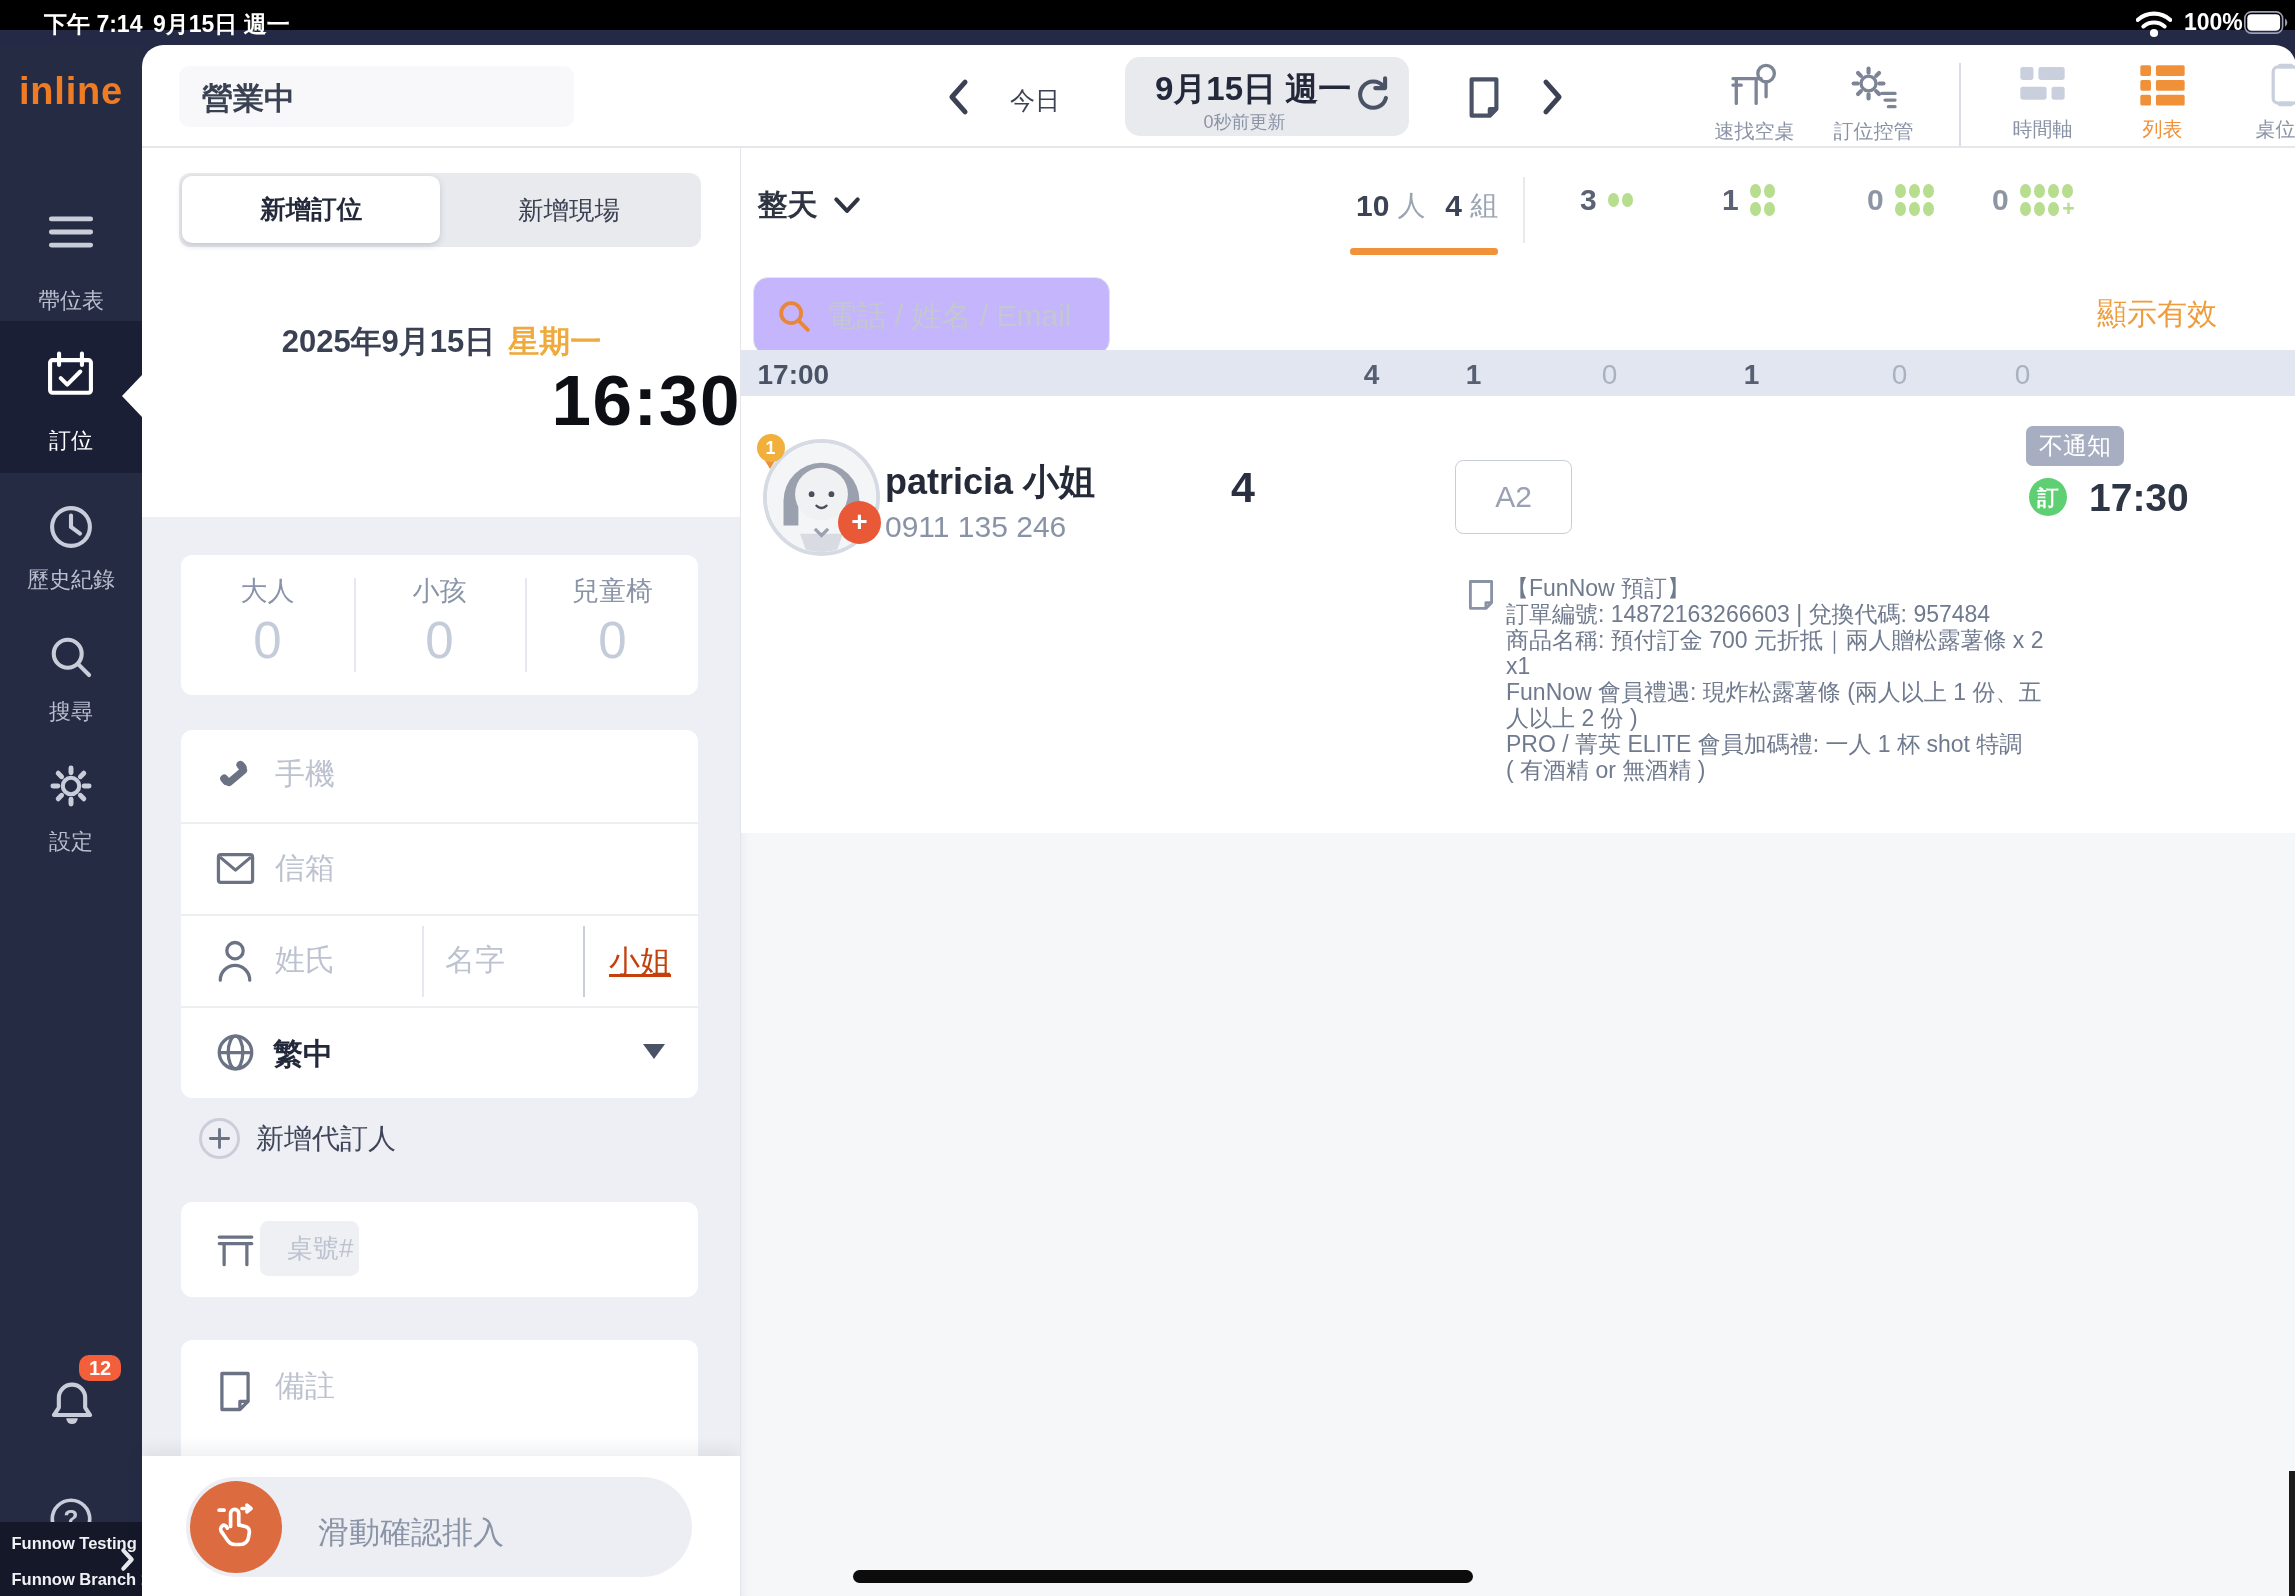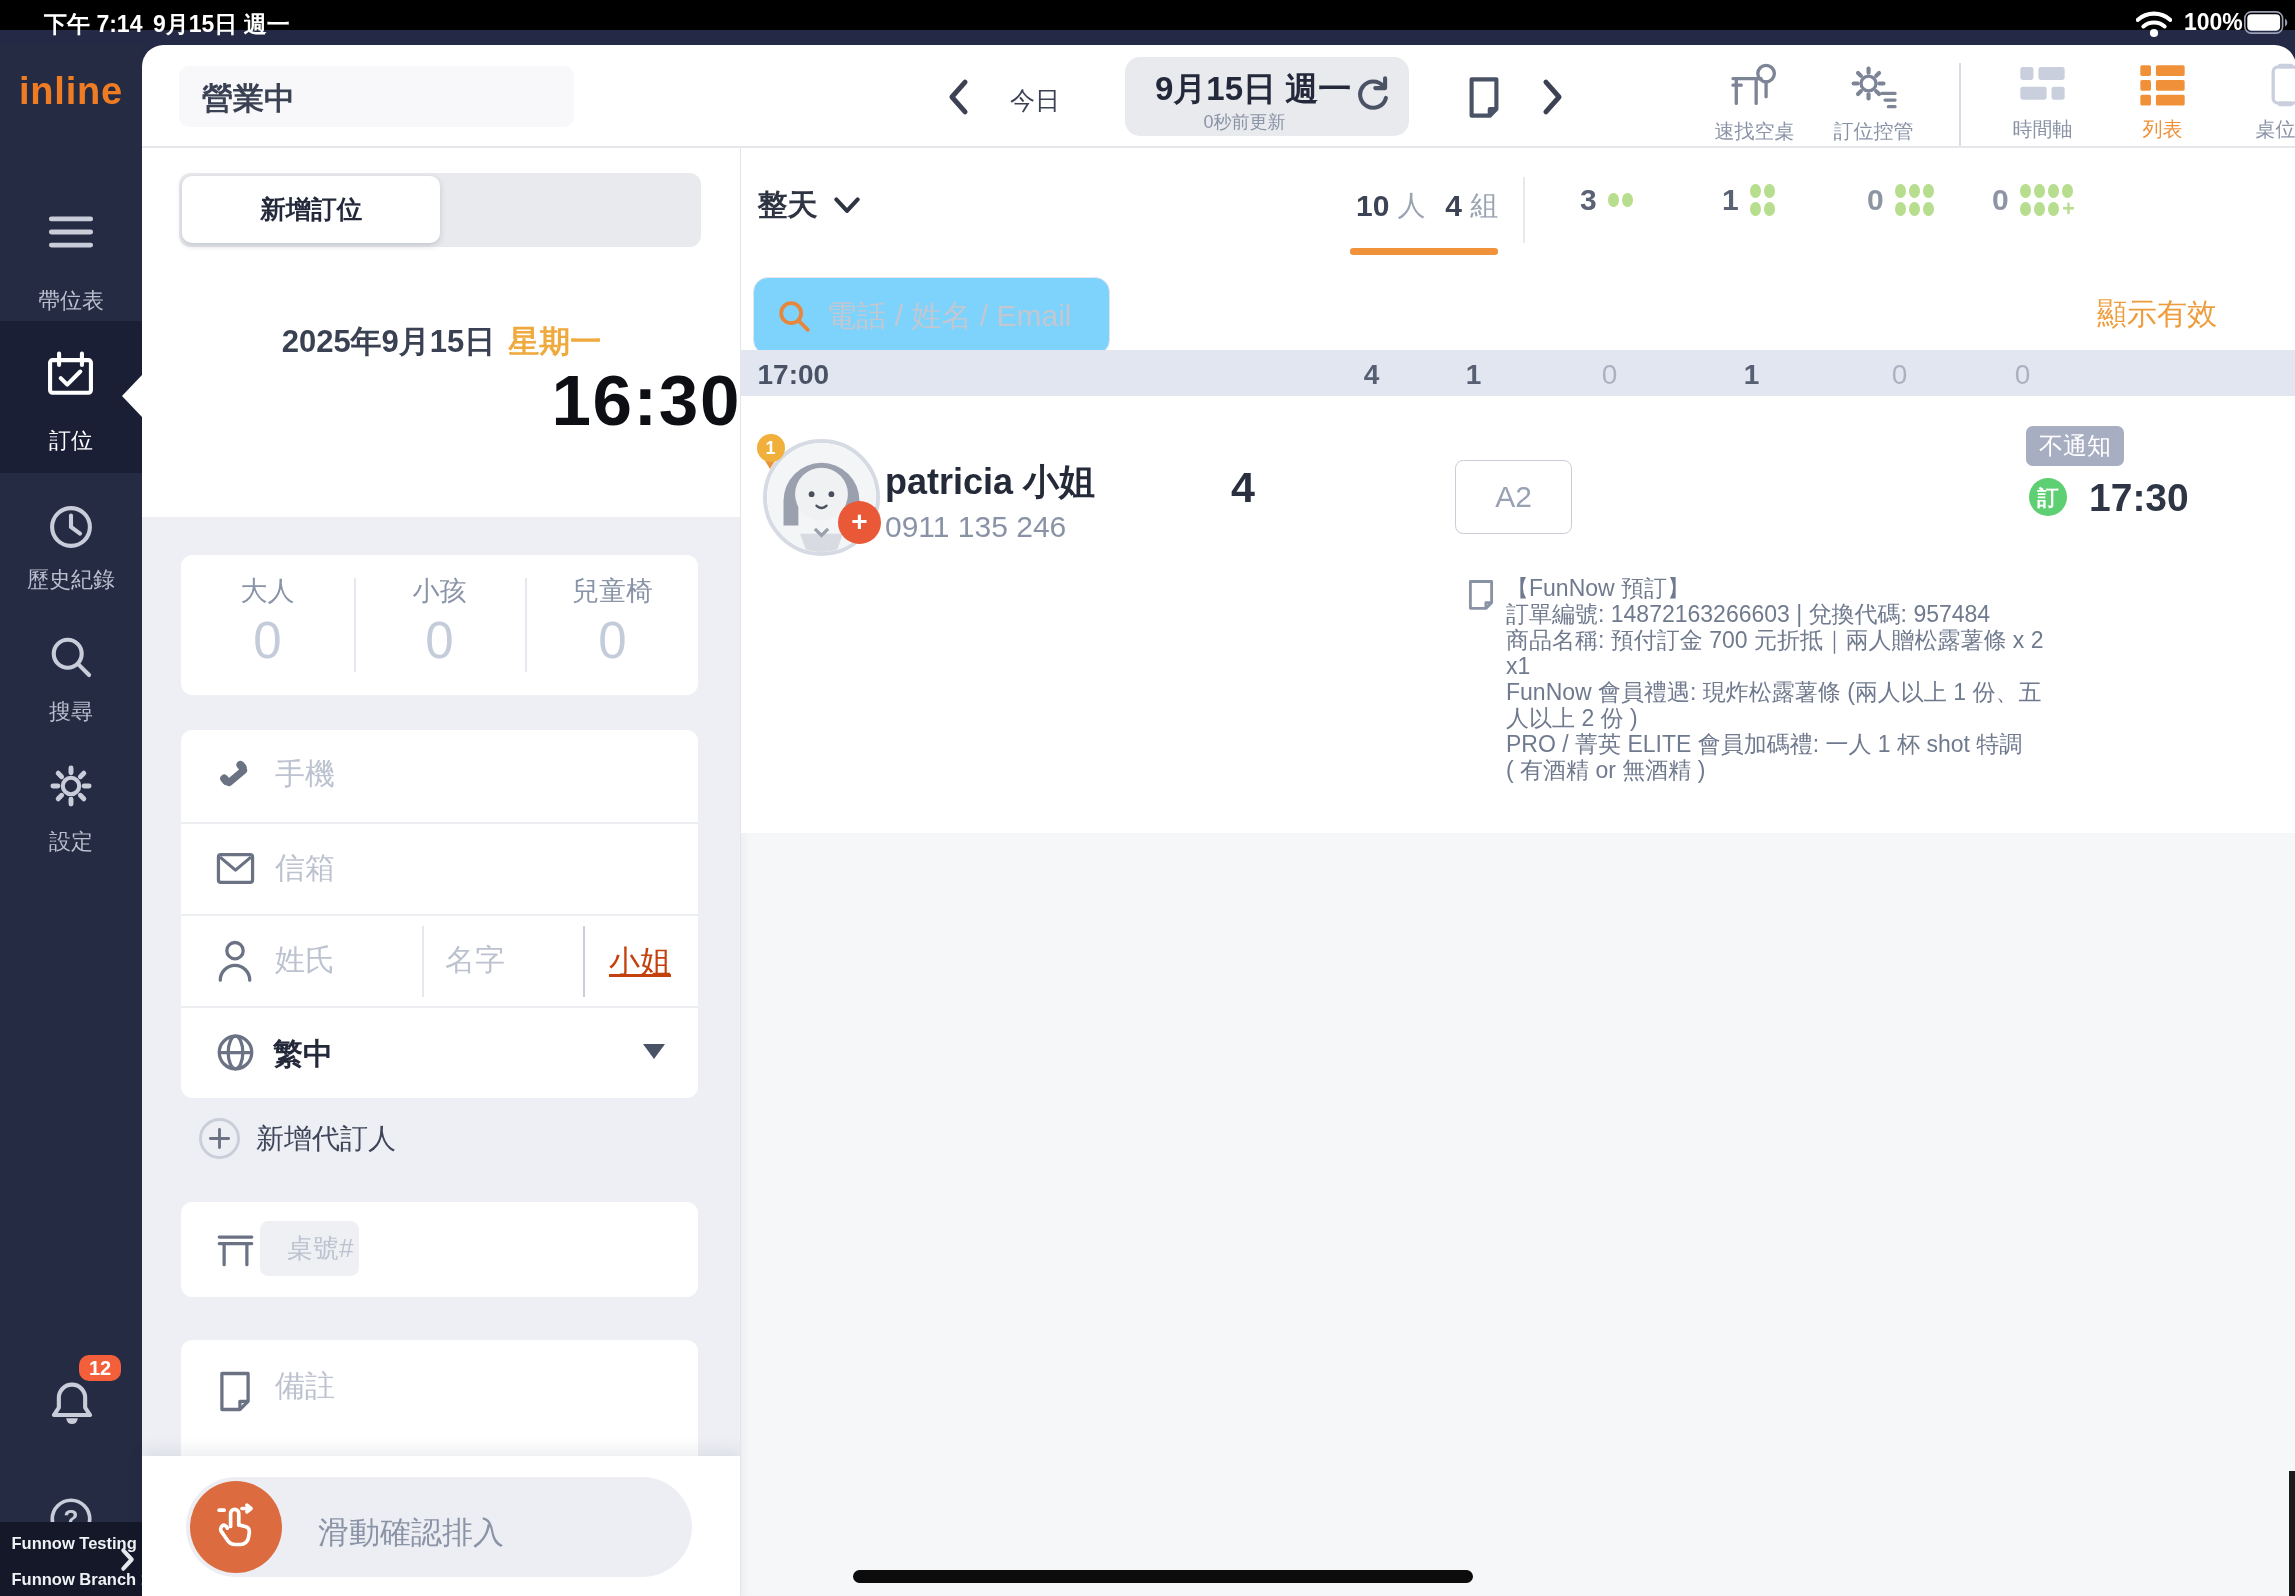--- a/index.html
+++ b/index.html
@@ -73,21 +73,21 @@
         border-left:1.6px solid #e3e5ea;box-shadow:inset 8.2px 0 11.5px -8.2px rgba(30,40,70,.08);}
   #main-top{background:#ffffff;}
   #range-label{font-size:30px;font-weight:bold;color:#2e3442;}
   .sum-num{font-size:30px;font-weight:bold;color:#3c4354;}
   .sum-unit{font-size:28px;color:#9aa3b2;}
   #sum-underline{background:#ef923a;border-radius:3.3px;}
   .filt-num{font-size:30px;font-weight:bold;color:#5b6273;}
   .filt-num.muted{color:#8d95a4;}
   .dot{width:10.7px;height:14px;border-radius:50%;background:#b7dd8e;}
   .dot-plus{font-size:21.4px;font-weight:bold;color:#b7dd8e;line-height:14px;}
-  #search-box{background:#7dd3fc;border:1.6px solid #e3e5ea;border-radius:15px;}
+  #search-box{background:#c4b5fd;border:1.6px solid #e3e5ea;border-radius:15px;}
   #search-input{border:none;outline:none;background:transparent;font-size:30px;color:#2e3444;
                 font-family:inherit;width:247px;}
   #search-input::placeholder{color:#c3c7d0;}
   #show-valid{font-size:30px;color:#ee9d3e;}
   #time-bar{background:#e2e6f0;}
   #time-label{font-size:28px;font-weight:bold;color:#4a5366;}
   .tcount{font-size:28px;font-weight:bold;color:#566072;width:49px;text-align:center;}
   .tcount.muted{color:#aab2c2;font-weight:normal;}
   
   #res-row{background:#ffffff;}
@@ -315,20 +315,25 @@
 
 <div id="left-panel" class="abs">
   <div id="left-gray" class="abs" style="left:0;top:369px;width:599px;height:940px;"></div>
 
   <div id="seg" class="abs" style="left:37px;top:25px;width:522px;height:74px;">
     <div id="seg-active" class="abs" style="left:3.3px;top:3.3px;width:258px;height:67px;">
       <div class="flex" style="justify-content:center;height:67px;">
         <span class="seg-label">新增訂位</span>
       </div>
     </div>
+    <div class="abs" style="left:261px;top:0;width:258px;height:74px;">
+      <div class="flex" style="justify-content:center;height:74px;">
+        <span class="seg-label inactive">新增現場</span>
+      </div>
+    </div>
   </div>
 
   <div class="abs flex" style="left:0;top:173px;width:599px;justify-content:center;gap:13px;">
     <span id="lp-date">2025年9月15日</span>
     <span id="lp-week">星期一</span>
   </div>
   <div class="abs" style="left:0;top:212px;width:599px;text-align:right;">
     <span id="lp-time">16:30</span>
   </div>
 

